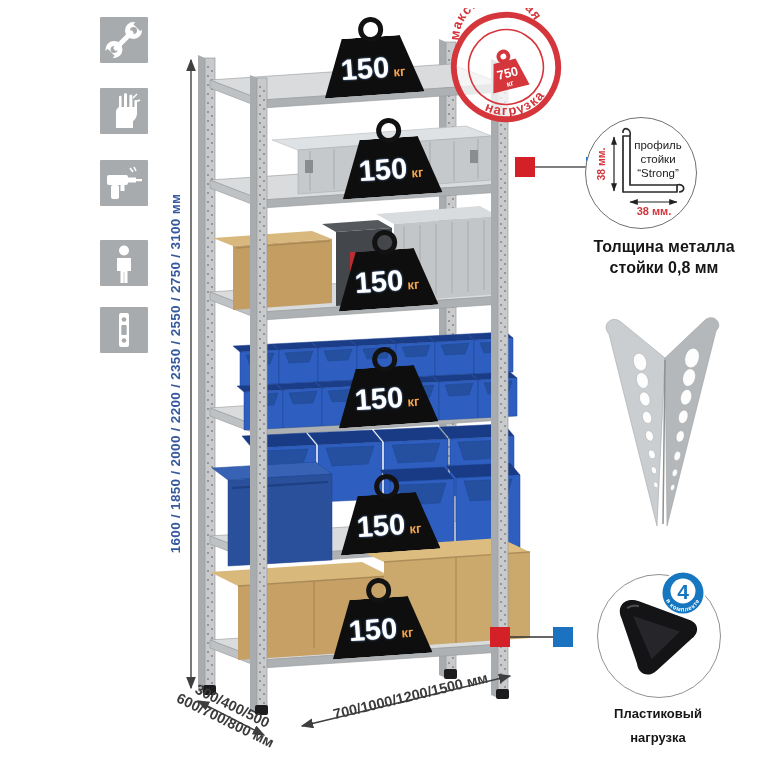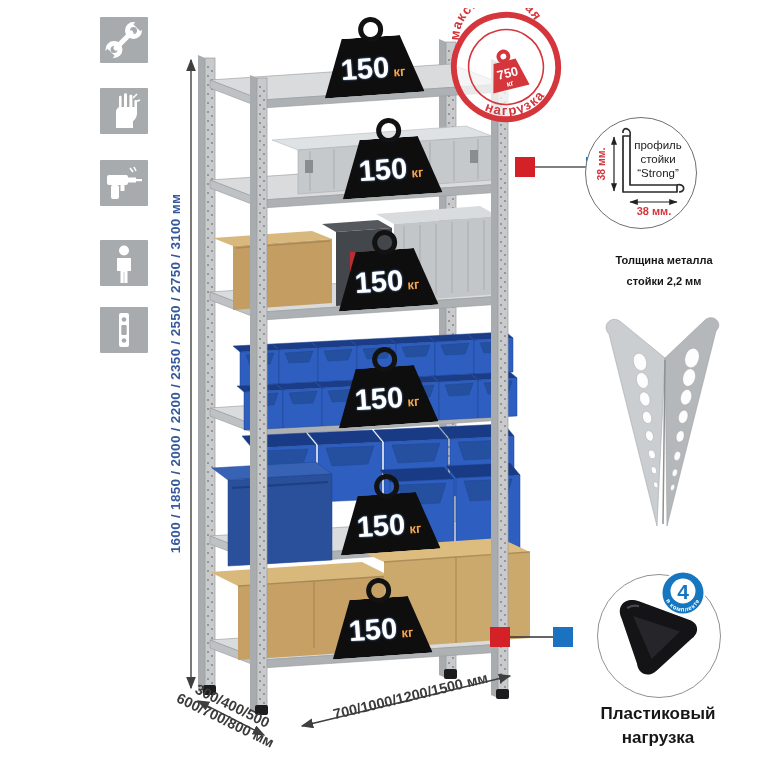--- a/index.html
+++ b/index.html
@@ -345,23 +345,23 @@
       <line x1="28" y1="19" x2="28" y2="73" stroke="#222" stroke-width="1.2" marker-start="url(#arrB)" marker-end="url(#arrB)"></line>
       <line x1="44" y1="84" x2="91" y2="84" stroke="#222" stroke-width="1.2" marker-start="url(#arrB)" marker-end="url(#arrB)"></line>
       <text x="19" y="46" transform="rotate(-90 19 46)" text-anchor="middle" font-size="10.5" font-weight="bold" fill="#d4363c">38 мм.</text>
       <text x="68" y="97" text-anchor="middle" font-size="11" font-weight="bold" fill="#d4363c">38 мм.</text>
       <text x="72" y="31" text-anchor="middle" font-size="11.5" fill="#222">профиль</text>
       <text x="72" y="45" text-anchor="middle" font-size="11.5" fill="#222">стойки</text>
       <text x="72" y="59" text-anchor="middle" font-size="11.5" fill="#222">“Strong”</text>
     </svg>
   </div>
 
-  <div class="cap" style="left:578px;top:250px;width:172px;font-size:11px;line-height:21px">
+  <div class="cap" style="left:578px;top:236px;width:172px;font-size:16px;line-height:21px">
     <span>Толщина металла</span><br>
-    <span>стойки 2,2 мм</span>
+    <span>стойки 0,8 мм</span>
   </div>
 
   <svg class="abs" style="left:593px;top:298px" width="150" height="235" viewBox="0 0 150 235">
     <path d="M 72,60 L 28,24 C 18,16 8,28 16,36 L 64,228 Z" fill="#cbced0" stroke="#a5a8aa" stroke-width="0.6"></path>
     <path d="M 72,60 L 112,22 C 120,15 131,25 123,33 L 74,228 Z" fill="#b5b8ba" stroke="#9da0a2" stroke-width="0.6"></path>
     <line x1="72" y1="62" x2="70" y2="226" stroke="#8e9193" stroke-width="1.5"></line>
     <g fill="#fdfdfd" stroke="#9fa2a4" stroke-width="0.4">
       <ellipse cx="47" cy="64" rx="6.5" ry="9" transform="rotate(-18 47 64)"></ellipse>
       <ellipse cx="49.4" cy="82.5" rx="5.8" ry="8.1" transform="rotate(-18 49.4 82.5)"></ellipse>
       <ellipse cx="51.8" cy="101" rx="5.1" ry="7.2" transform="rotate(-18 51.8 101)"></ellipse>
@@ -392,21 +392,21 @@
   <svg class="abs" style="left:660px;top:570px" width="46" height="46" viewBox="0 0 46 46">
     <circle cx="23" cy="23" r="21.5" fill="#1677c0" stroke="#ffffff" stroke-width="2"></circle>
     <circle cx="23" cy="21" r="12.5" fill="#ffffff"></circle>
     <text x="23" y="29" text-anchor="middle" font-size="21" font-weight="bold" fill="#1677c0">4</text>
     <path id="badgeArc" d="M 5,26 A 18.2,18.2 0 0 0 41,26" fill="none"></path>
     <text font-size="6" font-weight="bold" fill="#ffffff" letter-spacing="0.6">
       <textPath href="#badgeArc" startOffset="50%" text-anchor="middle">в комплекте</textPath>
     </text>
   </svg>
 
-  <div class="cap" style="left:568px;top:702px;width:180px;font-size:17px;line-height:24px">
+  <div class="cap" style="left:568px;top:702px;width:180px;font-size:13px;line-height:24px">
     <span>Пластиковый</span><br>
     <span>нагрузка</span>
   </div>
 
   <div class="dim-label" style="left:163px;top:697px;width:132px;transform:rotate(26deg)">
     <span>300/400/500</span><br>
     <span>600/700/800 мм</span>
   </div>
   <div class="dim-label" style="left:293px;top:688px;width:235px;transform:rotate(-13.5deg)">700/1000/1200/1500 мм</div>
 

